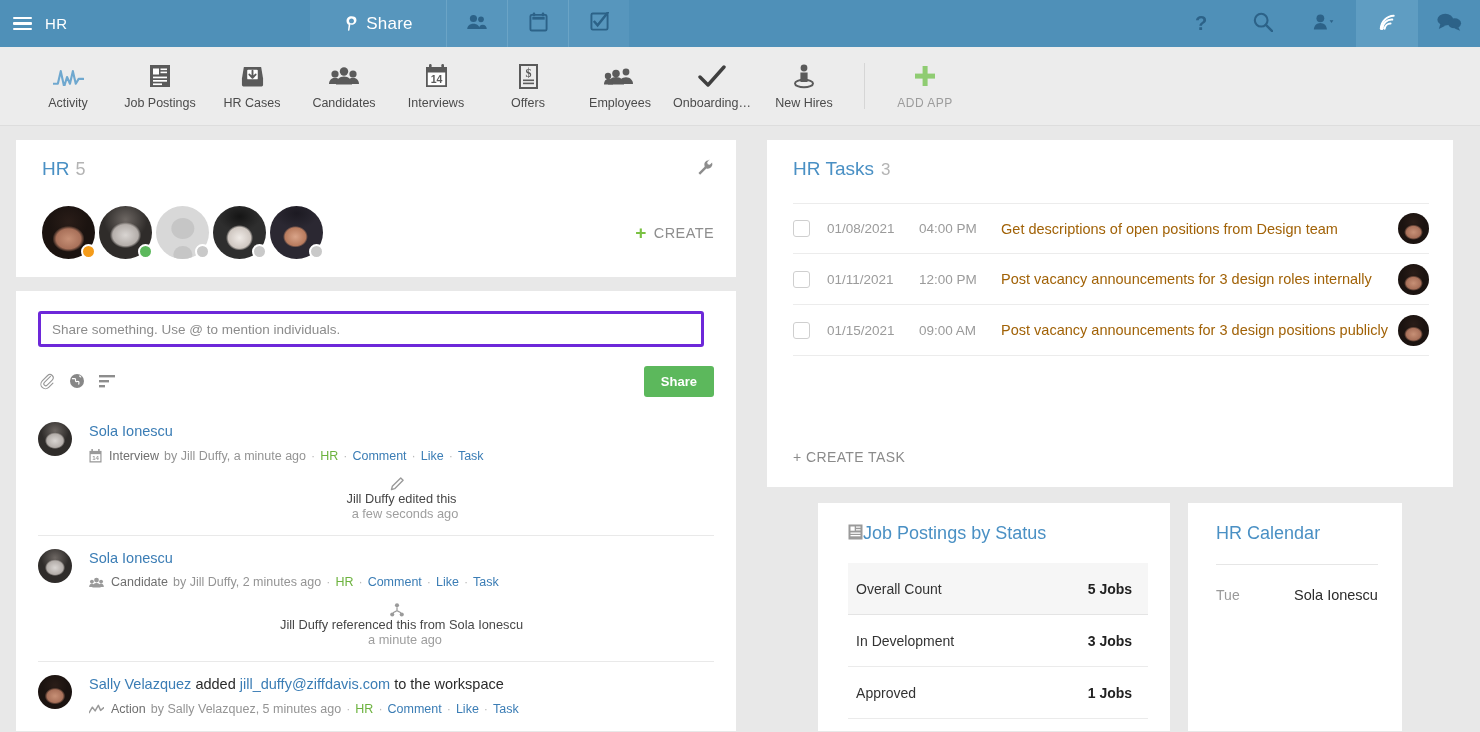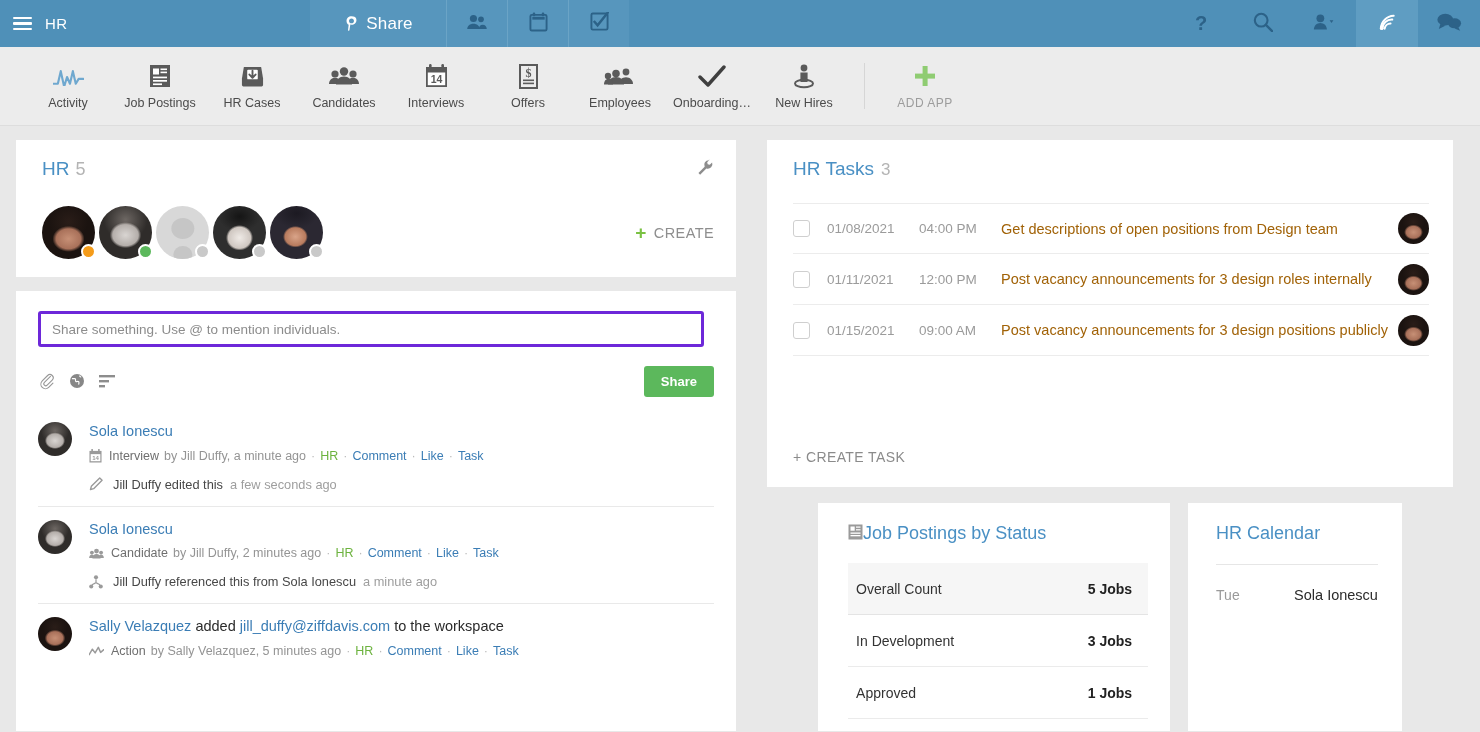--- a/index.html
+++ b/index.html
@@ -128,21 +128,21 @@
   .feed-av { width: 34px; height: 34px; border-radius: 50%; overflow: hidden; flex: none; margin-right: 17px; }
   .feed-body { flex: 1; }
   .feed-title { font-size: 14.5px; color: #2a2a2a; line-height: 1.3; }
   .feed-title a { color: #3b7db5; text-decoration: none; cursor: pointer; }
   .feed-meta { margin-top: 6px; font-size: 12.5px; color: #949494; display: flex; align-items: center; flex-wrap: wrap; gap: 0; line-height: 1.5; }
   .feed-meta .mi { margin-right: 7px; display: inline-flex; color: #9a9a9a; }
   .feed-meta .type { color: #6f6f6f; margin-right: 5px; }
   .feed-meta .sep { margin: 0 5px; color: #bbb; }
   .feed-meta .ws { color: #6db33f; cursor: pointer; }
   .feed-meta .lnk { color: #3b7db5; cursor: pointer; }
-  .feed-sub { margin-top: 11px; font-size: 12.8px; color: #474747; display: flex; align-items: center; }
+  .feed-sub { margin-top: 11px; font-size: 12.8px; color: #474747; display: flex; align-items: center; flex-direction: column; }
   .feed-sub .si { margin-right: 10px; display: inline-flex; color: #9a9a9a; }
   .feed-sub .ago { color: #9e9e9e; margin-left: 7px; }
 
   
   .tasks-card { padding: 18px 24px 0 26px; height: 347px; position: relative; }
   .tasks-title { font-size: 19px; color: #4a90c4; }
   .tasks-title .count { color: #b4b4b4; margin-left: 7px; font-size: 17px; }
   .task-list { margin-top: 23px; }
   .task-row {
     display: flex; align-items: center; height: 51px;

